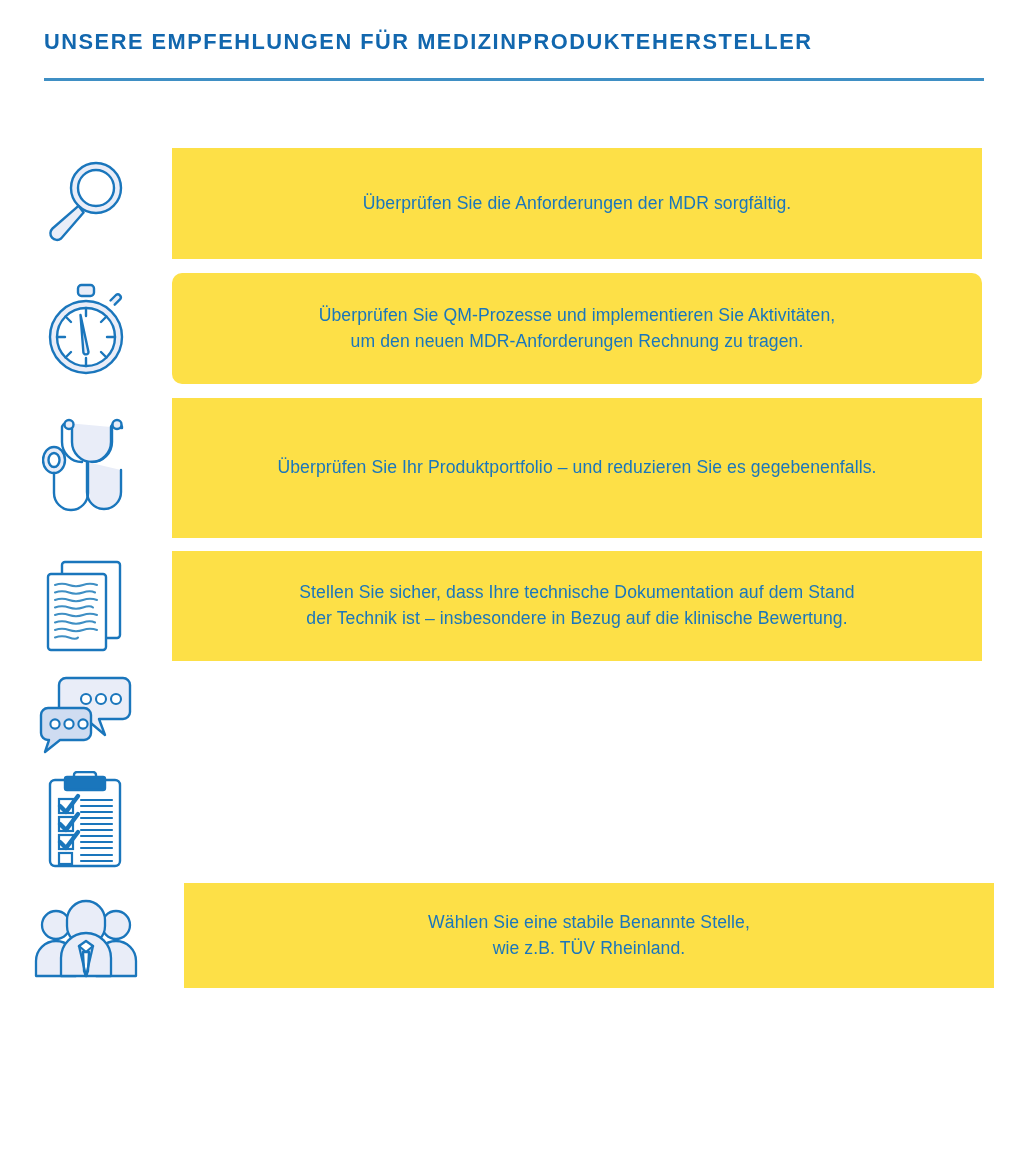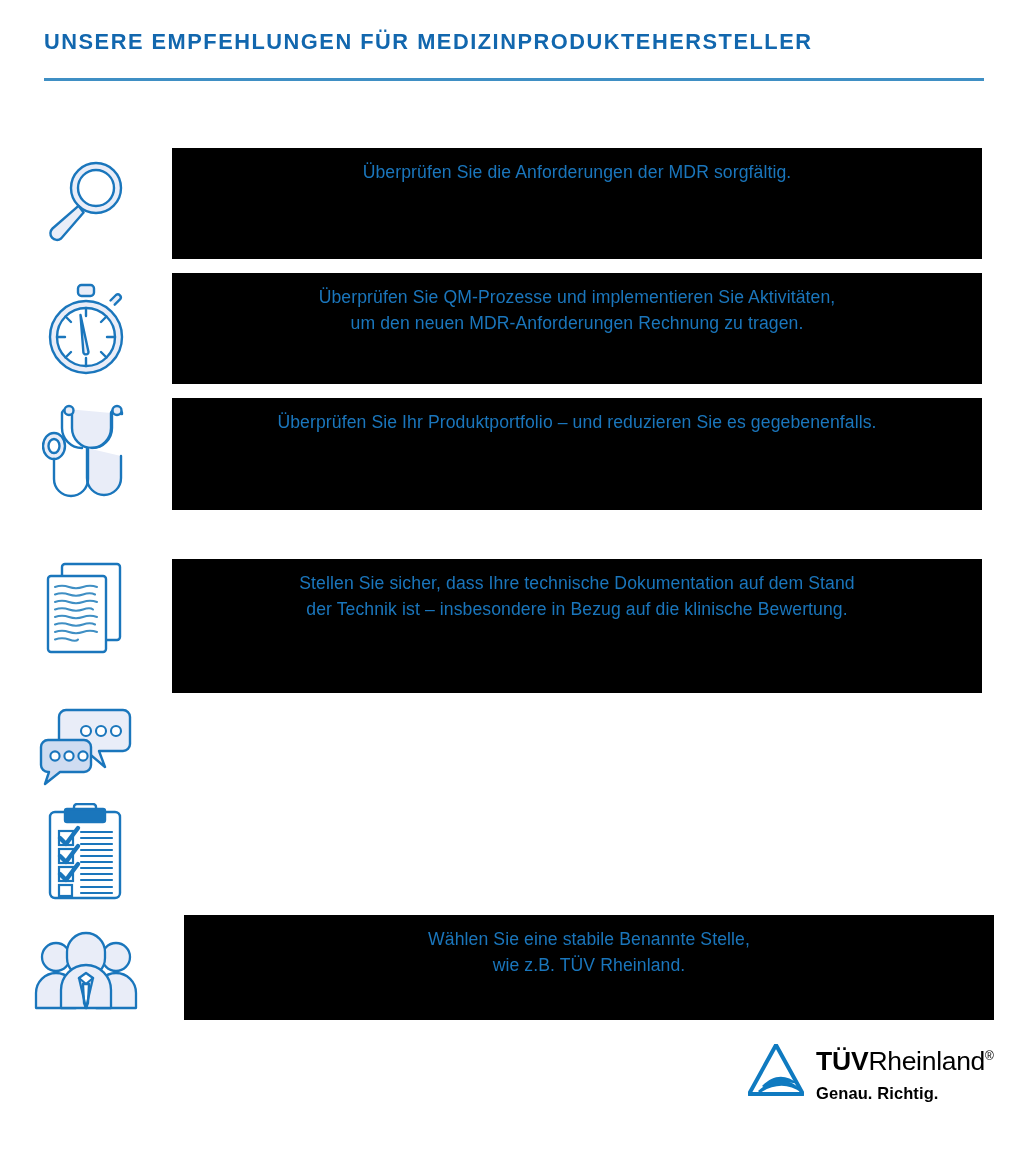--- a/index.html
+++ b/index.html
@@ -68,41 +68,42 @@
     display: flex;
     align-items: center;
     justify-content: center;
   }
   .icon-cell svg {
     display: block;
   }
   .panel {
     position: relative;
     width: 810px;
-    background: #000000;
+    background: #fde047;
     display: flex;
+    align-items: center;
     justify-content: center;
     box-sizing: border-box;
-    padding: 12px 24px;
+    padding: 4px 24px;
   }
   .panel-text {
     text-align: center;
     color: #1a76bc;
     font-size: 17.6px;
     line-height: 1.47;
     white-space: pre-line;
     font-family: "Liberation Sans", sans-serif;
     letter-spacing: 0.1px;
   }
 
   
   .row-1 .panel { height: 111px; }
-  .row-2 .panel { height: 111px; }
-  .row-3 .panel { height: 112px; }
-  .row-4 .panel { height: 134px; margin-top: 36px; }
+  .row-2 .panel { height: 111px; border-radius: 10px; }
+  .row-3 .panel { height: 140px; }
+  .row-4 .panel { height: 110px; }
   .row-5 .panel { height: 111px; }
   .row-6 .panel { height: 102px; }
   .row-7 .panel { height: 105px; }
 
   .row-1 { margin-bottom: 14px; }
   .row-2 { margin-bottom: 14px; }
   .row-3 { margin-bottom: 13px; }
   .row-4 { margin-bottom: 13px; }
   .row-5 { margin-bottom: 13px; }
   .row-6 { margin-bottom: 14px; }
@@ -337,26 +338,14 @@
         </svg>
       </div>
       <div class="panel">
         <div class="panel-text">Wählen Sie eine stabile Benannte Stelle,
 wie z.B. TÜV Rheinland.</div>
       </div>
     </div>
 
   </div>
 
-  <div class="logo">
-    <svg class="logo-mark" viewBox="0 0 56 52" aria-hidden="true">
-      <path d="M28 1 L55 50 L1 50 Z" fill="none" stroke="#0f7ac0" stroke-width="4" stroke-linejoin="round"></path>
-      <path d="M14 42 C26 30 38 30 50 40 C38 37 26 38 17 44 Z" fill="#0f7ac0"></path>
-      <path d="M28 9 L45 42 C38 34 30 32 22 34 Z" fill="#0f7ac0" opacity="0"></path>
-      <path d="M10 47 C24 34 40 33 52 45 L54 49 C40 39 26 40 12 49 Z" fill="#0f7ac0"></path>
-    </svg>
-    <div class="logo-textblock">
-      <div class="logo-wordmark"><span class="tuv">TÜV</span><span class="rheinland">Rheinland</span><span class="reg">®</span></div>
-      <div class="logo-tagline">Genau. Richtig.</div>
-    </div>
-  </div>
 
 </div>
 
 </body></html>

